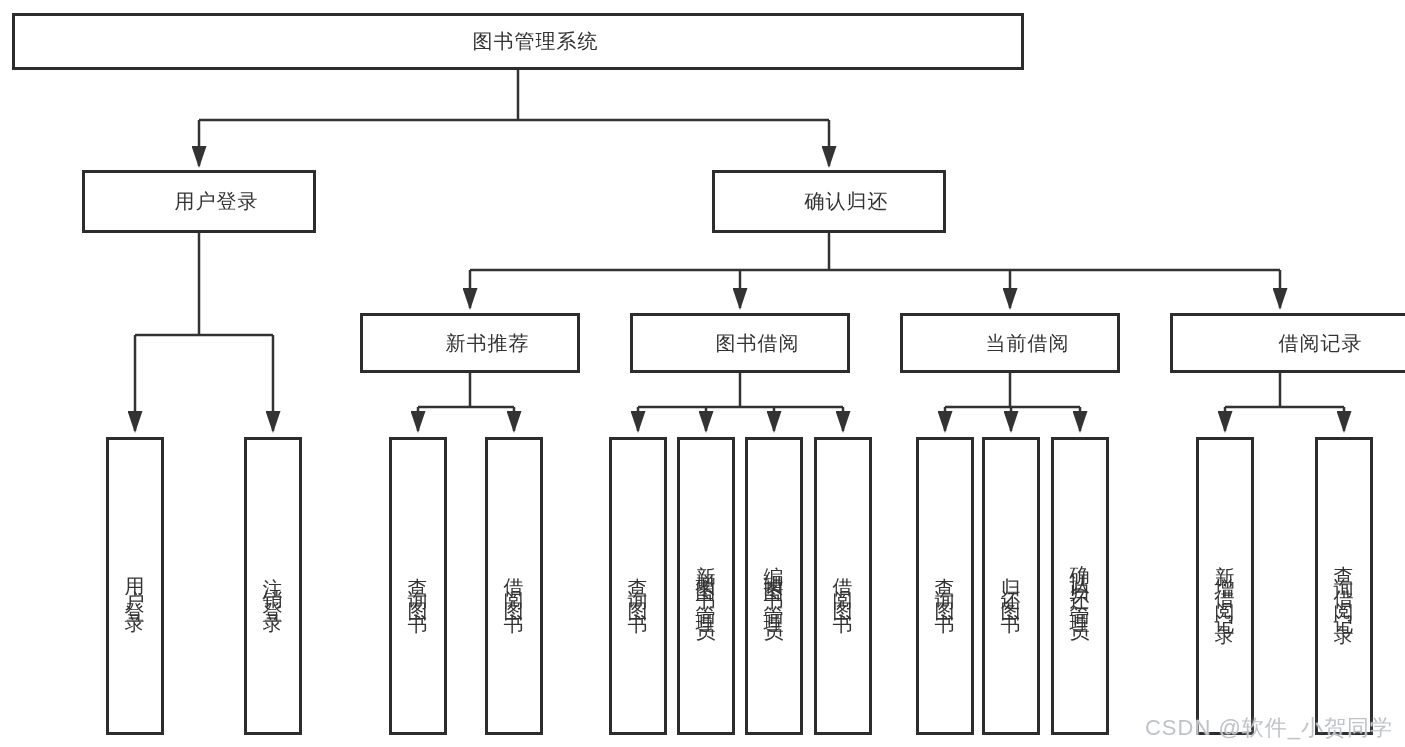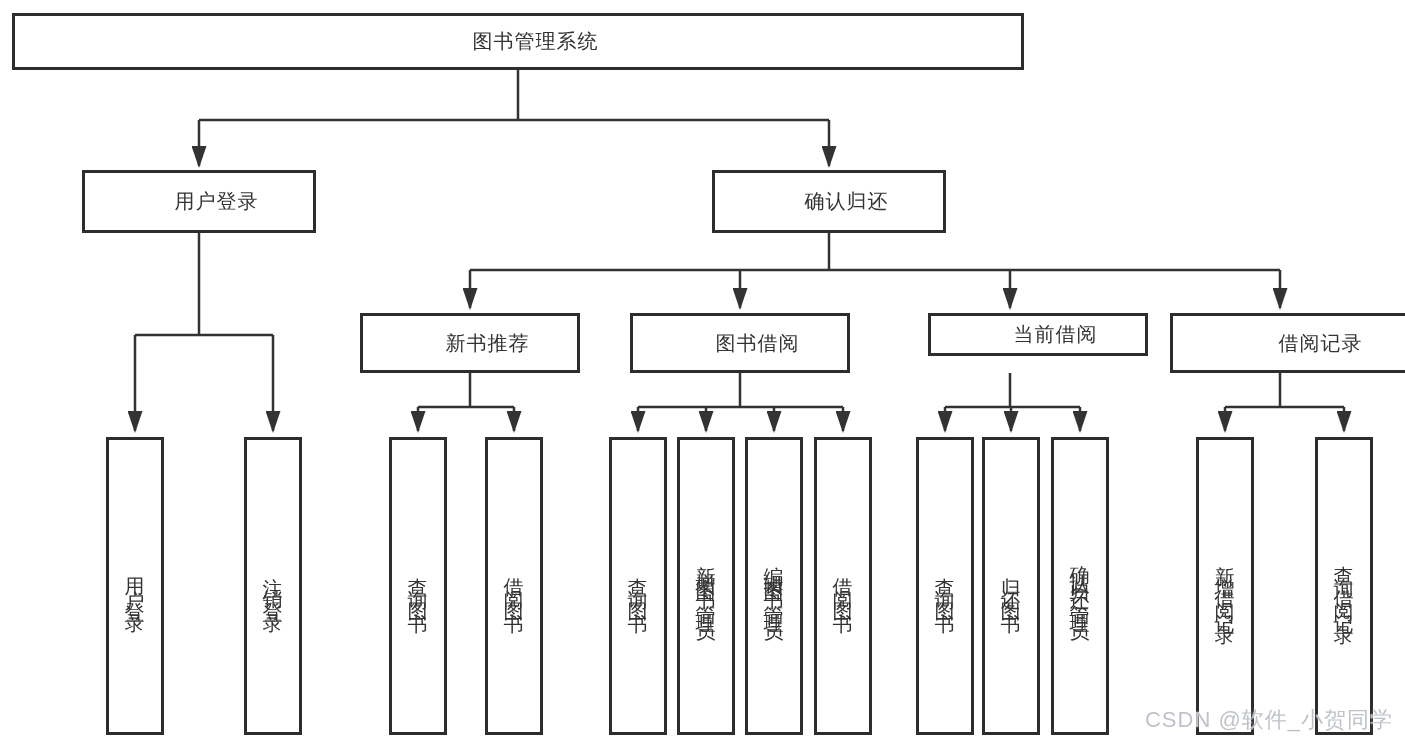--- a/index.html
+++ b/index.html
@@ -47,21 +47,21 @@
     font-size:20px;
     writing-mode:vertical-rl;
     text-orientation:mixed;
     letter-spacing:12px;
     line-height:1;
     white-space:nowrap;
   }
   .vlabel.tight{letter-spacing:8px;}
   .watermark{
     position:absolute;z-index:3;
-    right:12px;bottom:12px;
+    right:12px;bottom:4px;
     color:var(--wm);
     font-size:22px;
     letter-spacing:1px;
     white-space:nowrap;
     text-shadow:0 0 2px #ffffff;
   }
 </style>
 </head>
 <body>
 
@@ -139,21 +139,21 @@
   <div class="hbox" style="left:712px;top:170px;width:234px;height:63px">
     <span class="hlabel">确认归还</span>
   </div>
 
   <div class="hbox" style="left:360px;top:313px;width:220px;height:60px">
     <span class="hlabel">新书推荐</span>
   </div>
   <div class="hbox" style="left:630px;top:313px;width:220px;height:60px">
     <span class="hlabel">图书借阅</span>
   </div>
-  <div class="hbox" style="left:928px;top:313px;width:220px;height:43px">
+  <div class="hbox" style="left:900px;top:313px;width:220px;height:60px">
     <span class="hlabel">当前借阅</span>
   </div>
   <div class="hbox" style="left:1170px;top:313px;width:266px;height:60px">
     <span class="hlabel">借阅记录</span>
   </div>
 
   <div class="vbox" style="left:106px">
     <span class="vlabel">用户登录</span>
   </div>
   <div class="vbox" style="left:244px">

